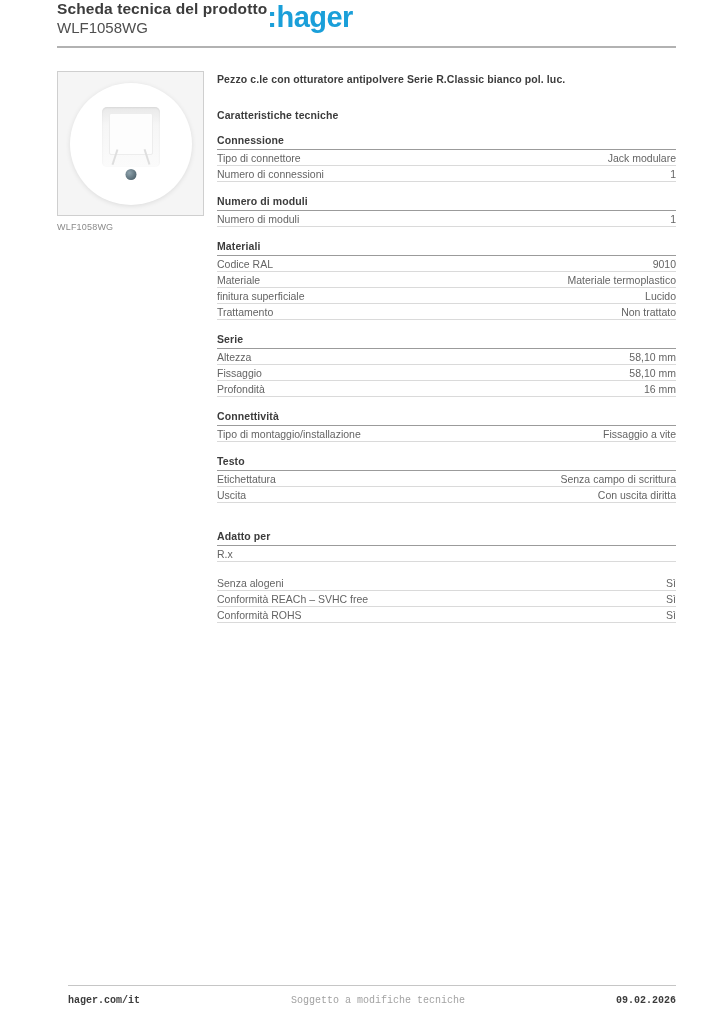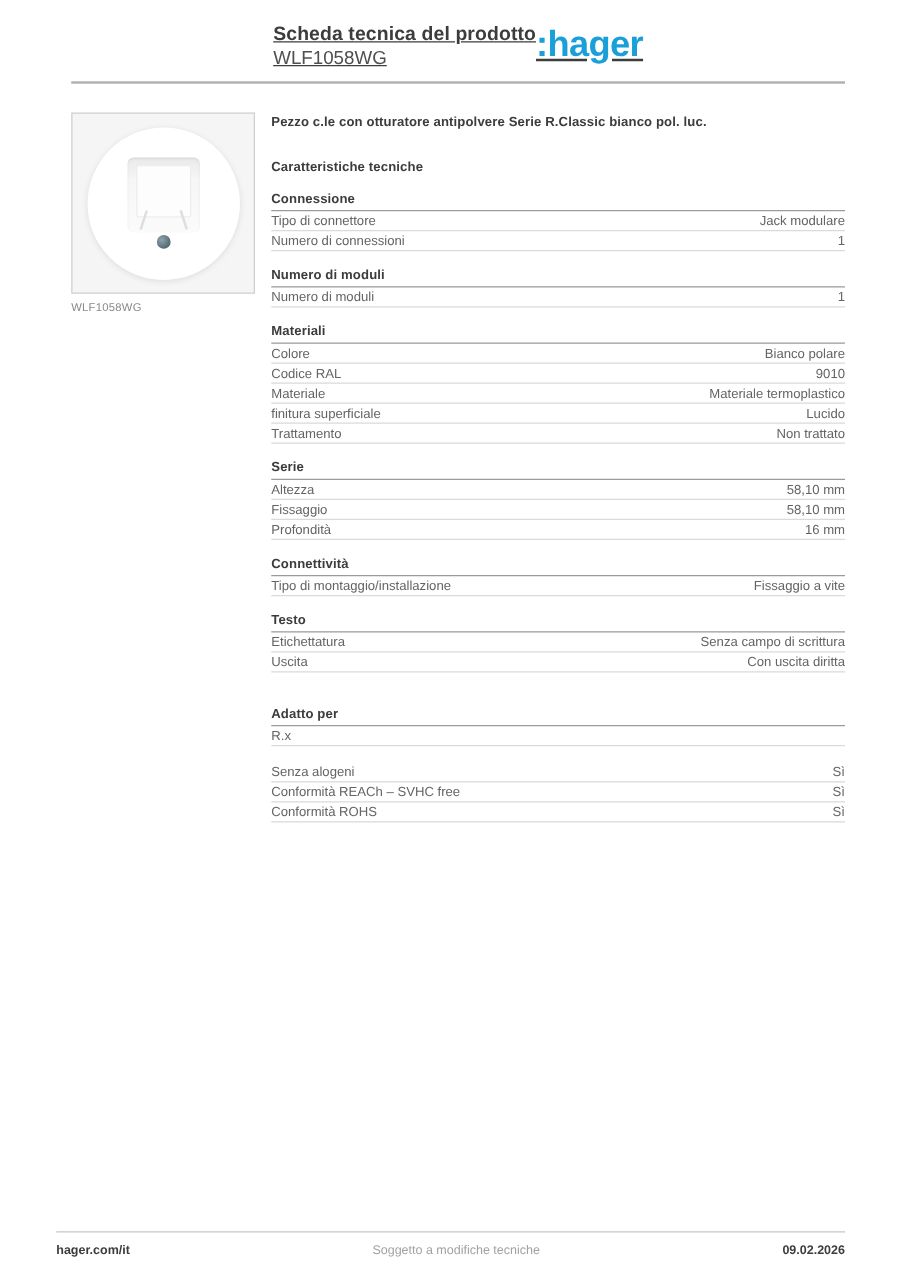--- a/index.html
+++ b/index.html
@@ -11,25 +11,23 @@
     overflow: hidden;
   }
   .page {
     position: absolute; inset: 0;
     padding: 0 48px 0 57px;
     box-sizing: border-box;
   }
 
   
   .header {
-    padding-top: 19px;
-    display: flex;
-    justify-content: center;
+    display: flex;
+    justify-content: flex-start;
     align-items: flex-start;
-    text-decoration: underline;
   }
   .title-block { line-height: 18px; }
   .doc-title {
     font-size: 15.5px; font-weight: bold; color: #3c3c3c;
     letter-spacing: 0.1px;
   }
   .doc-code {
     font-size: 15px; font-weight: normal; color: #4f4f4f;
     margin-top: 1px;
   }
@@ -129,22 +127,23 @@
     font-size: 10.5px;
     line-height: 11px;
     color: #646464;
   }
   .row-label { white-space: nowrap; }
   .row-value { white-space: nowrap; text-align: right; }
 
   
   .footer {
     position: absolute;
-    left: 45px; right: 48px; bottom: 0;
+    left: 68px; right: 48px; bottom: 0;
     height: 39px;
+    font-family: Liberation Mono, monospace;
   }
   .footer-rule { height: 1px; background: #c6c6c6; }
   .footer-row {
     display: flex;
     justify-content: space-between;
     align-items: center;
     margin-top: 9px;
     font-size: 10px;
   }
   .footer-left  { font-weight: bold; color: #3c3c3c; }
@@ -199,24 +198,20 @@
           <div class="section">
             <div class="section-title">Numero di moduli</div>
             <div class="row">
               <span class="row-label">Numero di moduli</span>
               <span class="row-value">1</span>
             </div>
           </div>
           <div class="section">
             <div class="section-title">Materiali</div>
             <div class="row">
-              <span class="row-label">Colore</span>
-              <span class="row-value">Bianco polare</span>
-            </div>
-            <div class="row">
               <span class="row-label">Codice RAL</span>
               <span class="row-value">9010</span>
             </div>
             <div class="row">
               <span class="row-label">Materiale</span>
               <span class="row-value">Materiale termoplastico</span>
             </div>
             <div class="row">
               <span class="row-label">finitura superficiale</span>
               <span class="row-value">Lucido</span>

